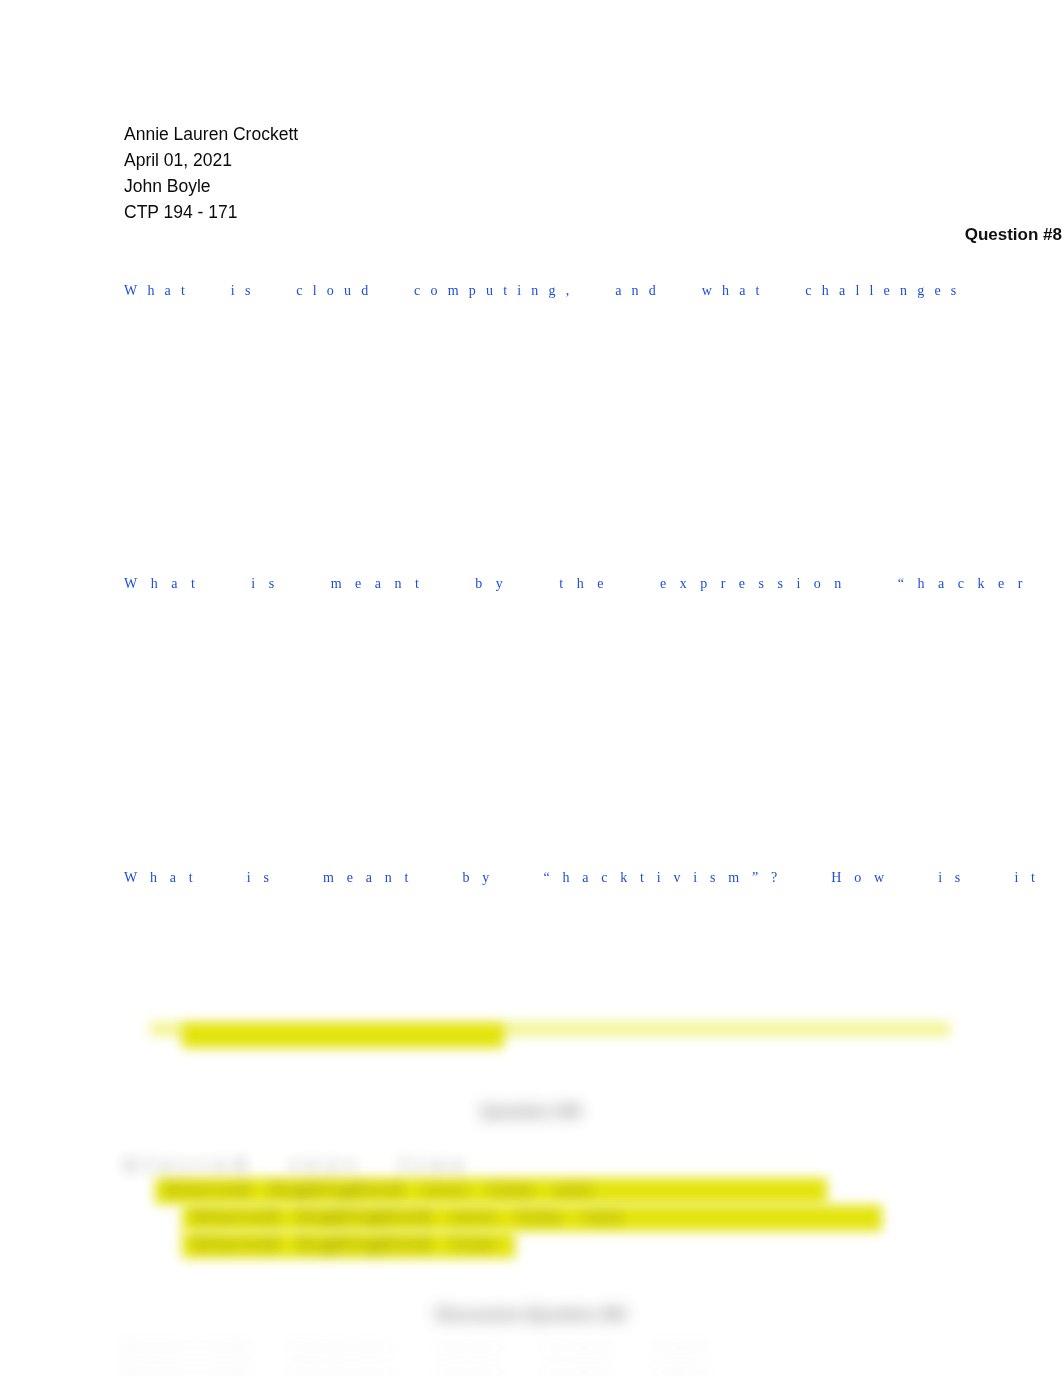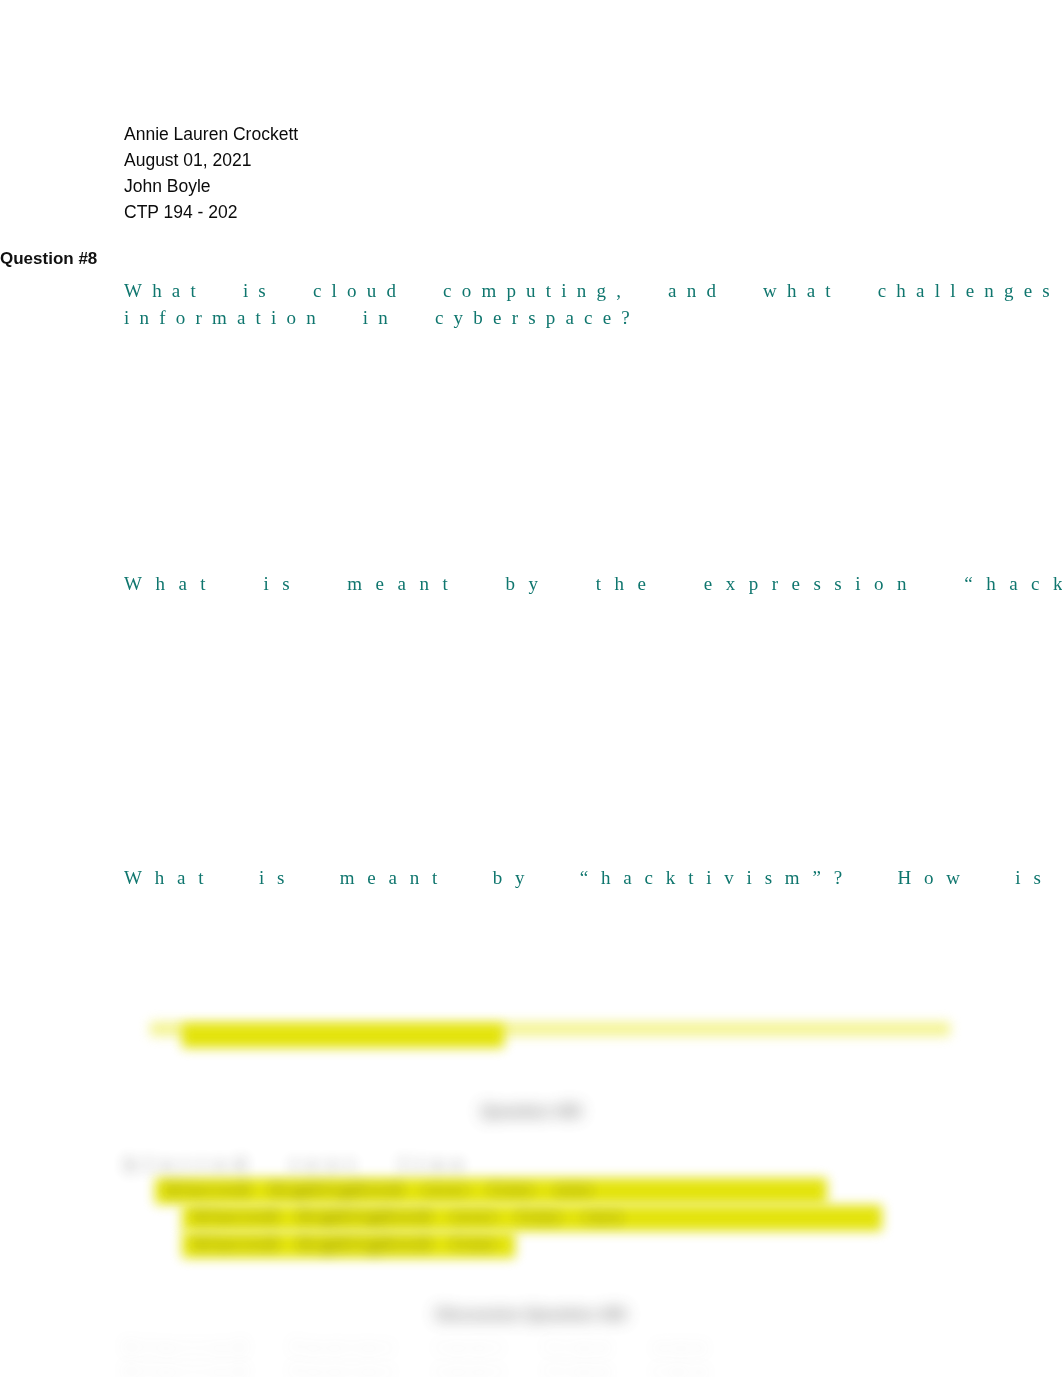--- a/index.html
+++ b/index.html
@@ -29,36 +29,35 @@
     color: #0b0b0b;
     white-space: nowrap;
   }
   .header-line { display: block; }
 
   
   .q-heading {
     position: absolute;
     left: 0;
     width: 1062px;
-    text-align: left;
+    text-align: right;
     font-family: "Liberation Sans", sans-serif;
     font-size: 17px;
     font-weight: bold;
     color: #111111;
     white-space: nowrap;
-    margin-top: 24px;
   }
 
   
   .q-body {
     position: absolute;
     left: 124px;
     font-family: "Liberation Serif", serif;
-    font-size: 19px;
-    color: #0f766e;
+    font-size: 14px;
+    color: #1d4ed8;
     white-space: nowrap;
     line-height: 27px;
   }
   .q-body .l1, .q-body .l2 { display: block; white-space: nowrap; }
   .track-wide  { letter-spacing: 10.2px; word-spacing: 22px; }
   .track-wide2 { letter-spacing: 13.5px; word-spacing: 26px; }
   .track-wide3 { letter-spacing: 12.8px; word-spacing: 25px; }
 
   
   .blur-region {
@@ -124,30 +123,29 @@
     word-spacing: 22px;
   }
 </style>
 </head>
 <body>
 
 <div id="page">
 
   <div class="header-block">
     <span class="header-line">Annie Lauren Crockett</span>
-    <span class="header-line">August 01, 2021</span>
+    <span class="header-line">April 01, 2021</span>
     <span class="header-line">John Boyle</span>
-    <span class="header-line">CTP 194 - 202</span>
+    <span class="header-line">CTP 194 - 171</span>
   </div>
 
   <div class="q-heading" style="top:225px;">Question #8</div>
 
   <div class="q-body" style="top:277px;">
     <span class="l1 track-wide">What is cloud computing, and what challenges</span>
-    <span class="l2 track-wide">information in cyberspace?</span>
   </div>
 
 
   <div class="q-body" style="top:570px;">
     <span class="l1 track-wide2">What is meant by the expression “hacker code</span>
   </div>
 
 
   <div class="q-body" style="top:864px;">
     <span class="l1 track-wide3">What is meant by “hacktivism”? How is it dis</span>

